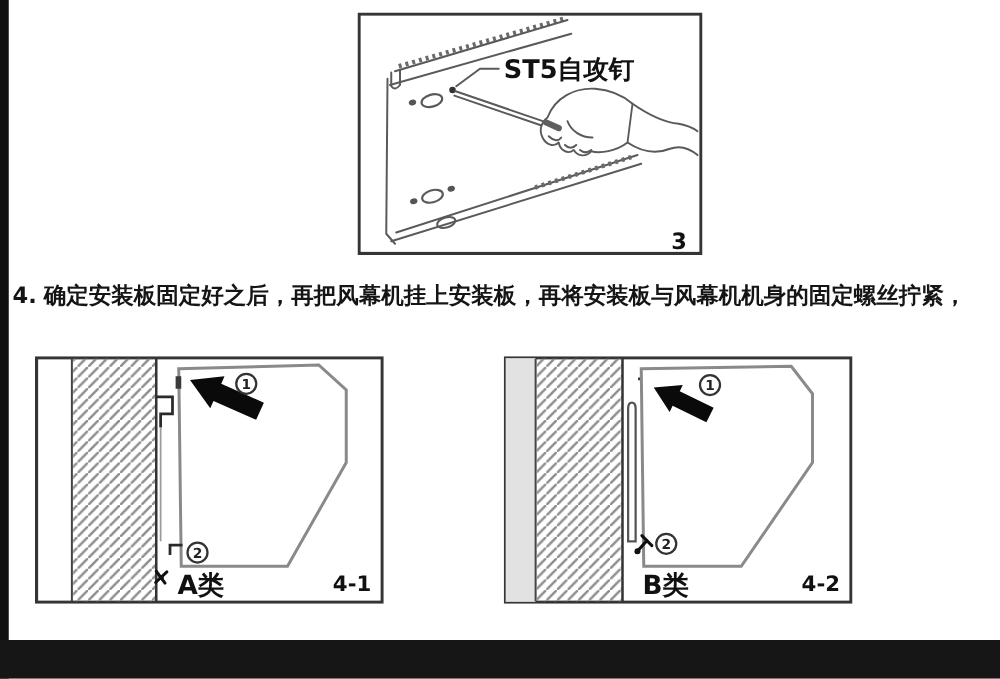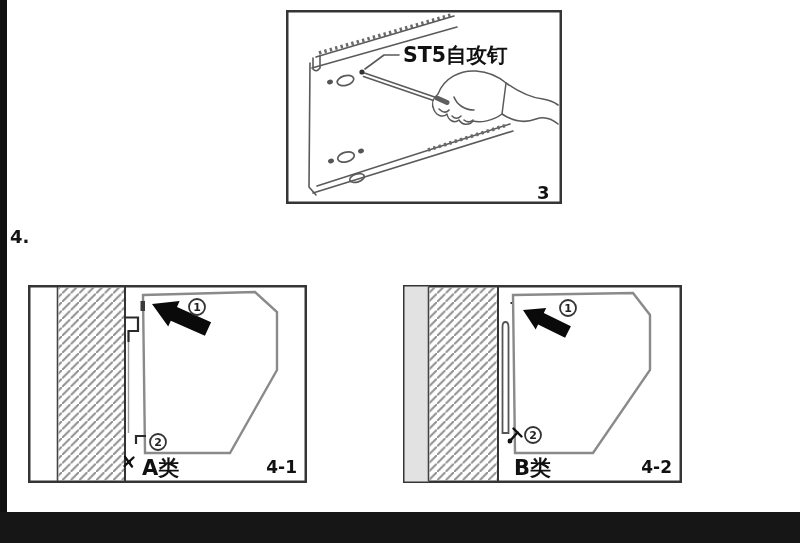--- a/index.html
+++ b/index.html
@@ -86,20 +86,21 @@
       </g>
       <path class="art" d="M79,59 L98,45 L113,45"></path>
       <text class="label-big" x="117" y="52">ST5自攻钉</text>
       <text class="fig-num3" x="251" y="189">3</text>
     </svg>
   </div>
 
   <div class="step">
     <span class="num">4.</span>
     <div class="lines">
+      <div>确定安装板固定好之后，再把风幕机挂上安装板，再将安装板与风幕机机身的固定螺丝拧紧，</div>
     </div>
   </div>
 
   <div class="fig41">
     <svg width="279" height="198" viewBox="0 0 279 198">
       <defs>
         <pattern id="hatch41" width="8.5" height="8.5" patternUnits="userSpaceOnUse">
           <line x1="0" y1="8.5" x2="8.5" y2="0" stroke="#8e8e8e" stroke-width="2"></line>
         </pattern>
       </defs>

